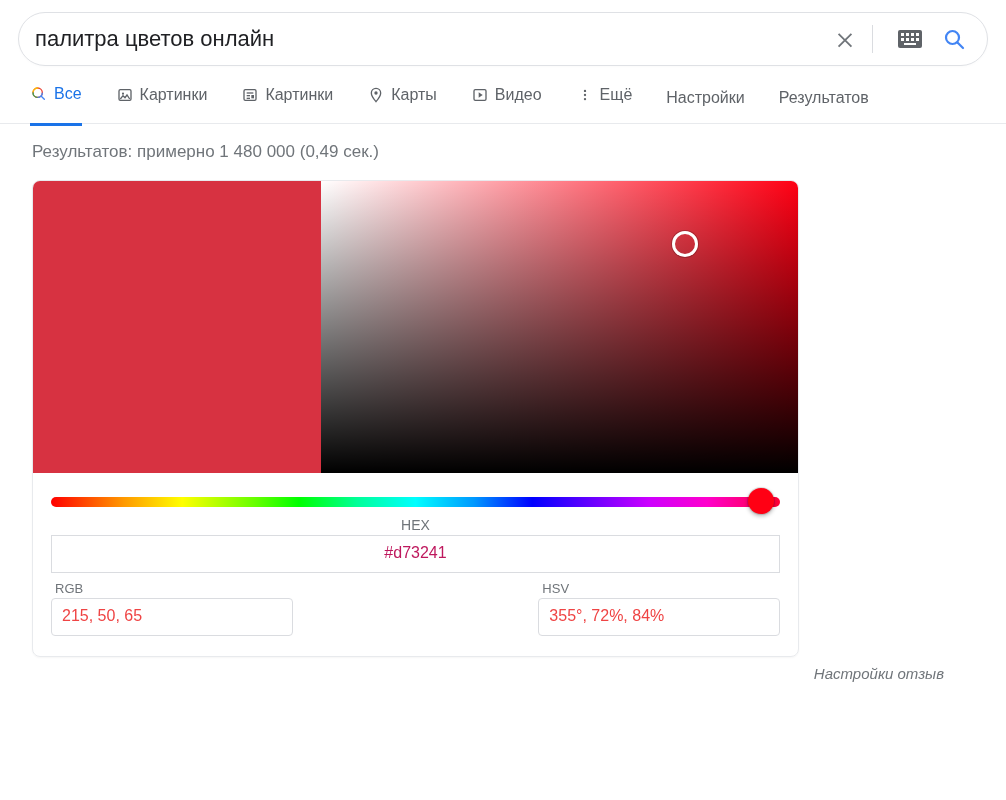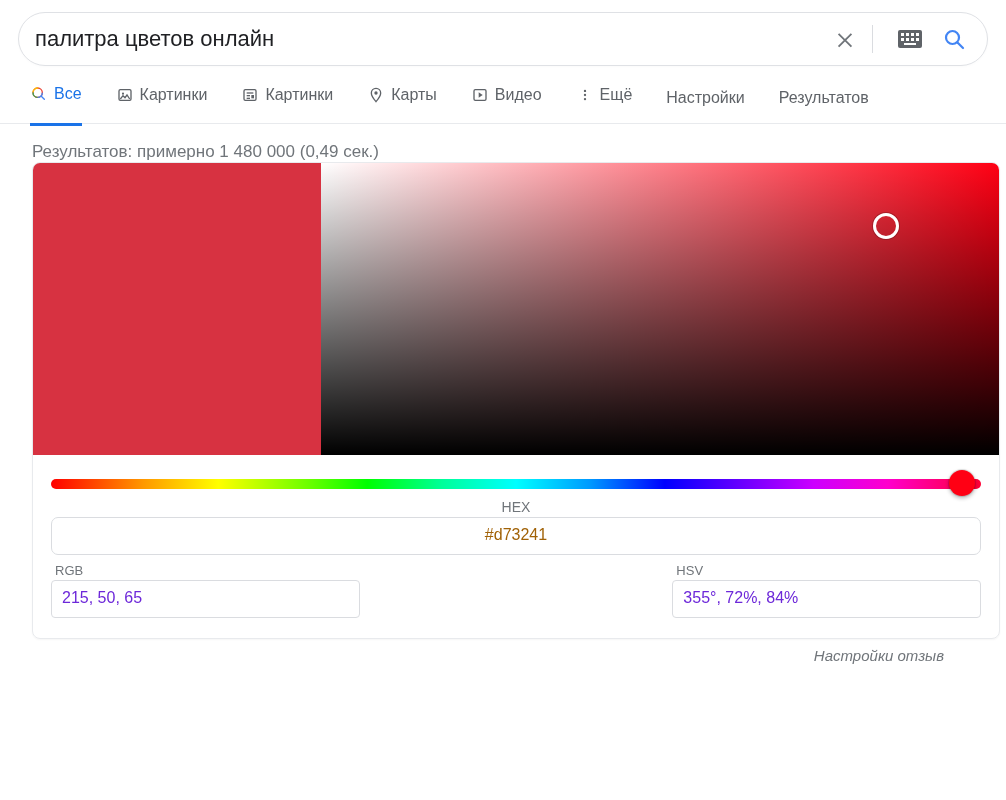--- a/index.html
+++ b/index.html
@@ -48,26 +48,26 @@
   .tab { display:flex; align-items:center; gap:6px; padding-bottom: 20px; cursor:pointer; }
   .tab.active { color:#1a73e8; border-bottom: 3px solid #1a73e8; margin-bottom:-1px; }
   .tab .ic { display:flex; align-items:center; justify-content:center; width:18px; height:18px; }
   .tab-right { }
   .tab-plain { padding-bottom:14px; cursor:pointer; }
 
   
   .result-stats {
     color:#70757a;
     font-size:17px;
-    padding: 18px 0 0 32px;
+    padding: 18px 0 18px 32px;
   }
 
   
   .picker {
-    width: 968px;
+    width: 767px;
     margin: 0 0 0 32px;
     border: 1px solid #e8eaed;
     border-radius: 8px;
     overflow: hidden;
     box-shadow: 0 1px 2px rgba(0,0,0,.04);
   }
   .picker-top {
     display:flex;
     height: 292px;
     position: relative;
@@ -120,40 +120,40 @@
 
   .hex-row { padding: 0 18px 8px 18px; }
   .hex-label {
     text-align:center;
     font-size:14px;
     color:#70757a;
     margin-bottom:2px;
   }
   .hex-box {
     border:1px solid #dadce0;
-    border-radius:7px;
+    border-radius:0;
     text-align:center;
     padding:8px 0 10px;
     font-size:16px;
-    color:#a16207;
+    color:#be185d;
   }
 
   .grid {
     display:flex;
     gap:2px;
     padding: 0 18px 20px 18px;
   }
   .cell { flex:1; }
   .cell-label { font-size:13px; color:#70757a; padding: 0 0 2px 4px; }
   .cell-box {
     border:1px solid #dadce0;
     border-radius:4px;
     padding:8px 10px 10px 10px;
     font-size:16px;
-    color:#6d28d9;
+    color:#ef4444;
   }
 
   .feedback {
     width: 912px;
     margin: 8px 0 0 32px;
     text-align: right;
     color:#70757a;
     font-style: italic;
     font-size:15px;
     cursor:pointer;

